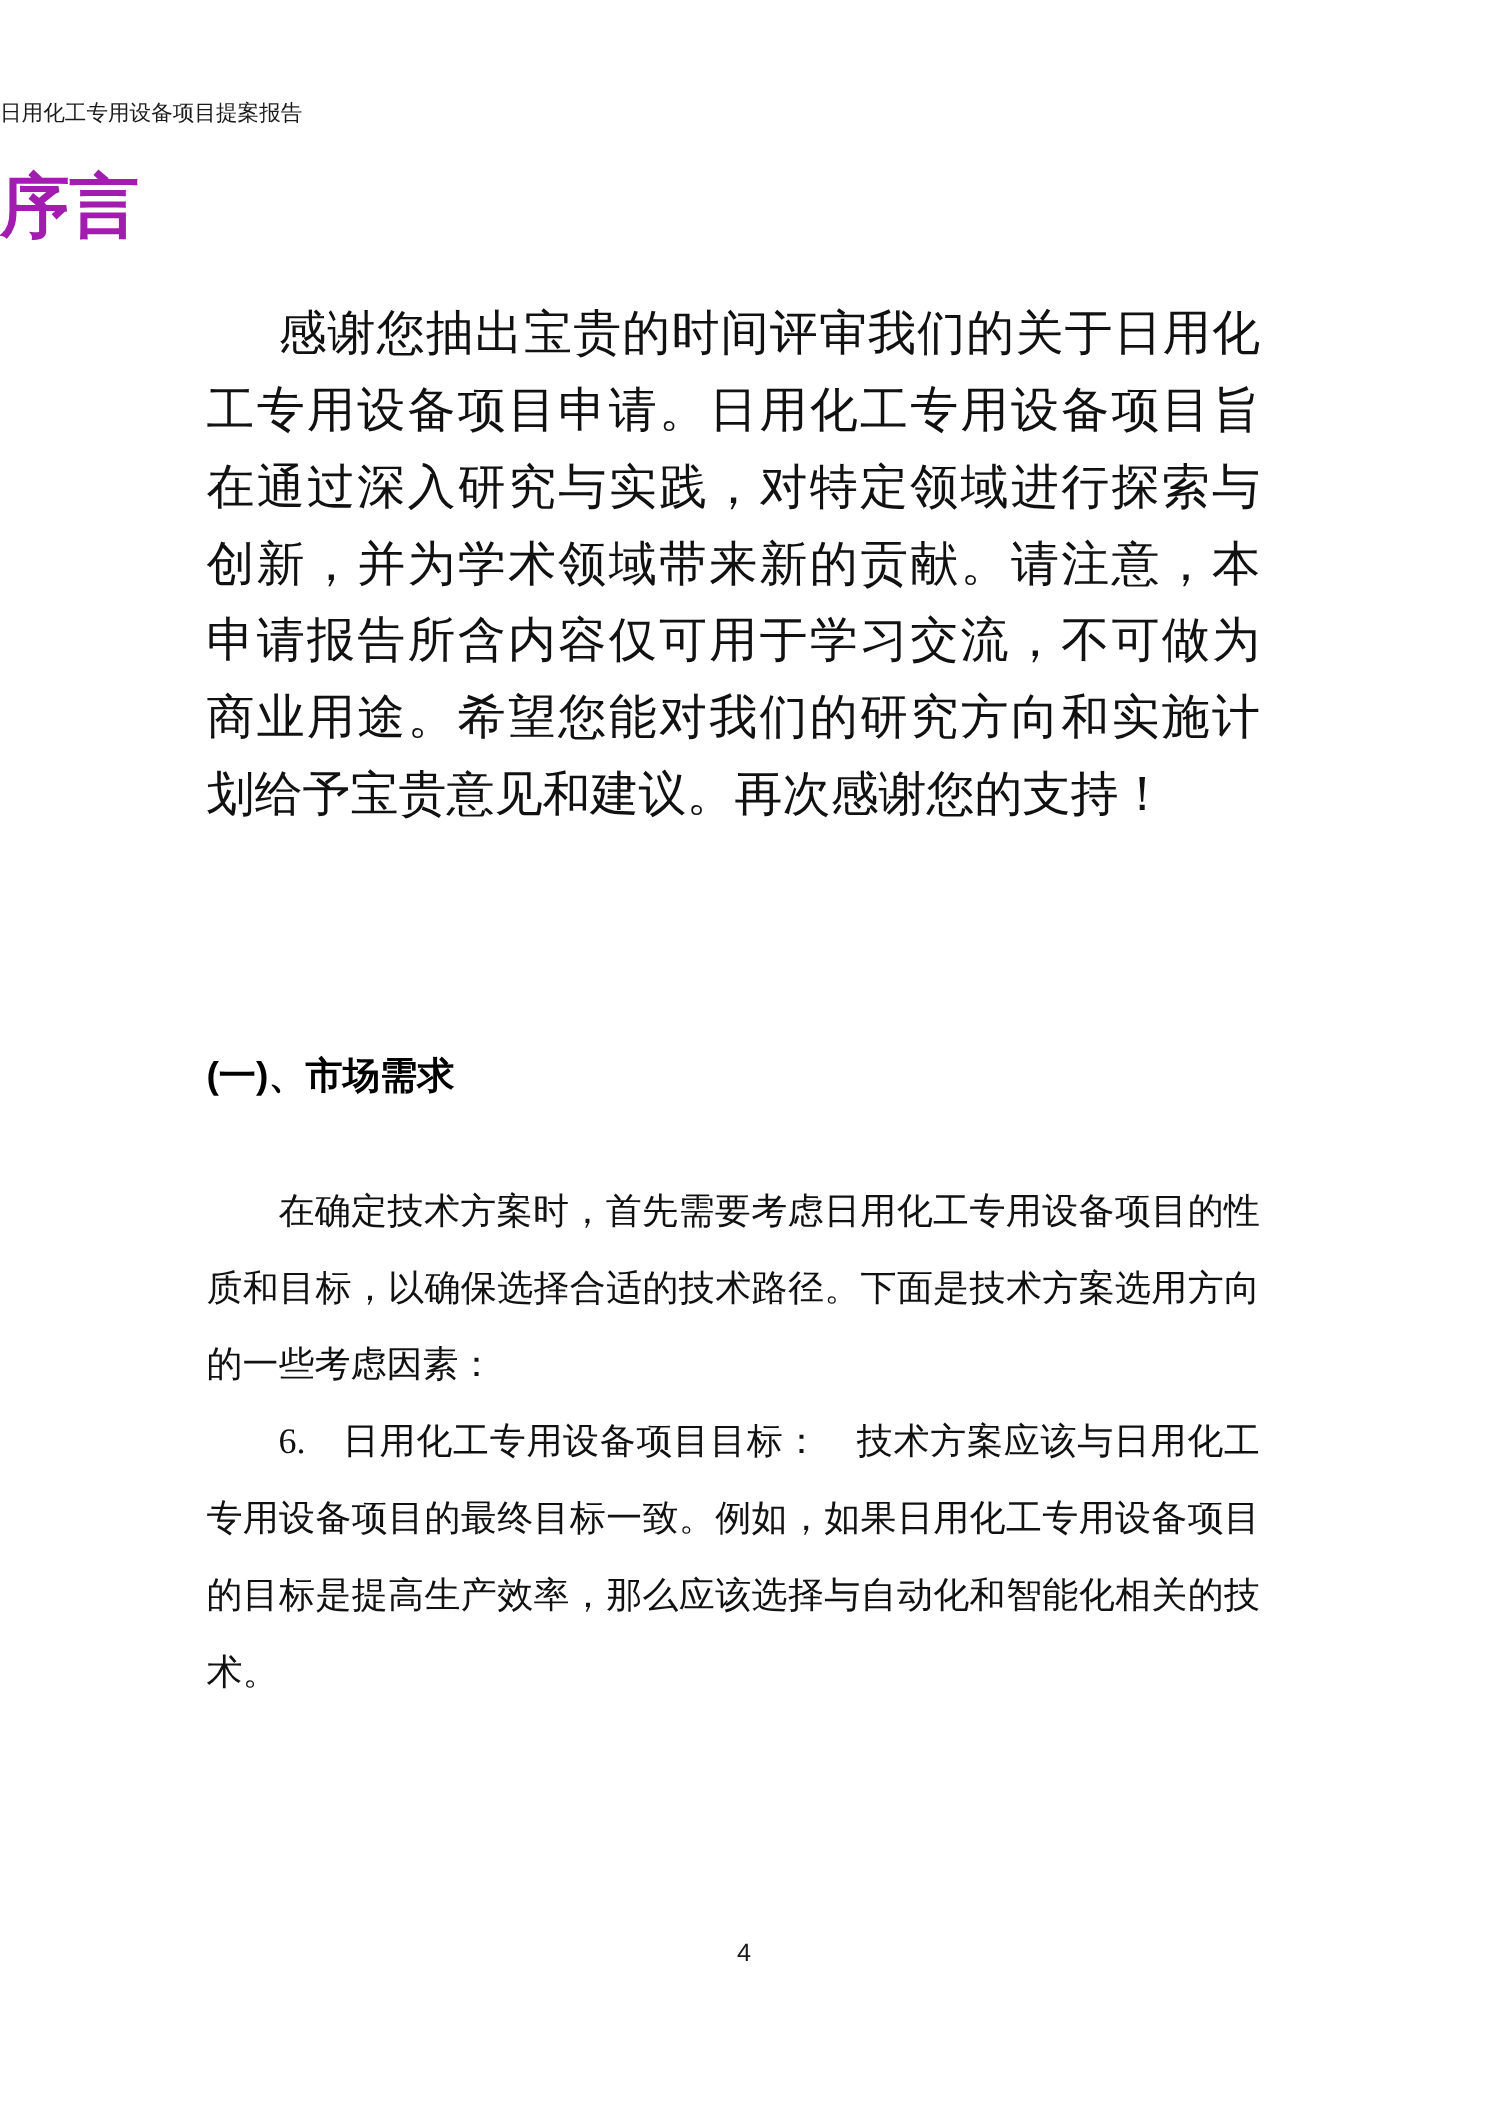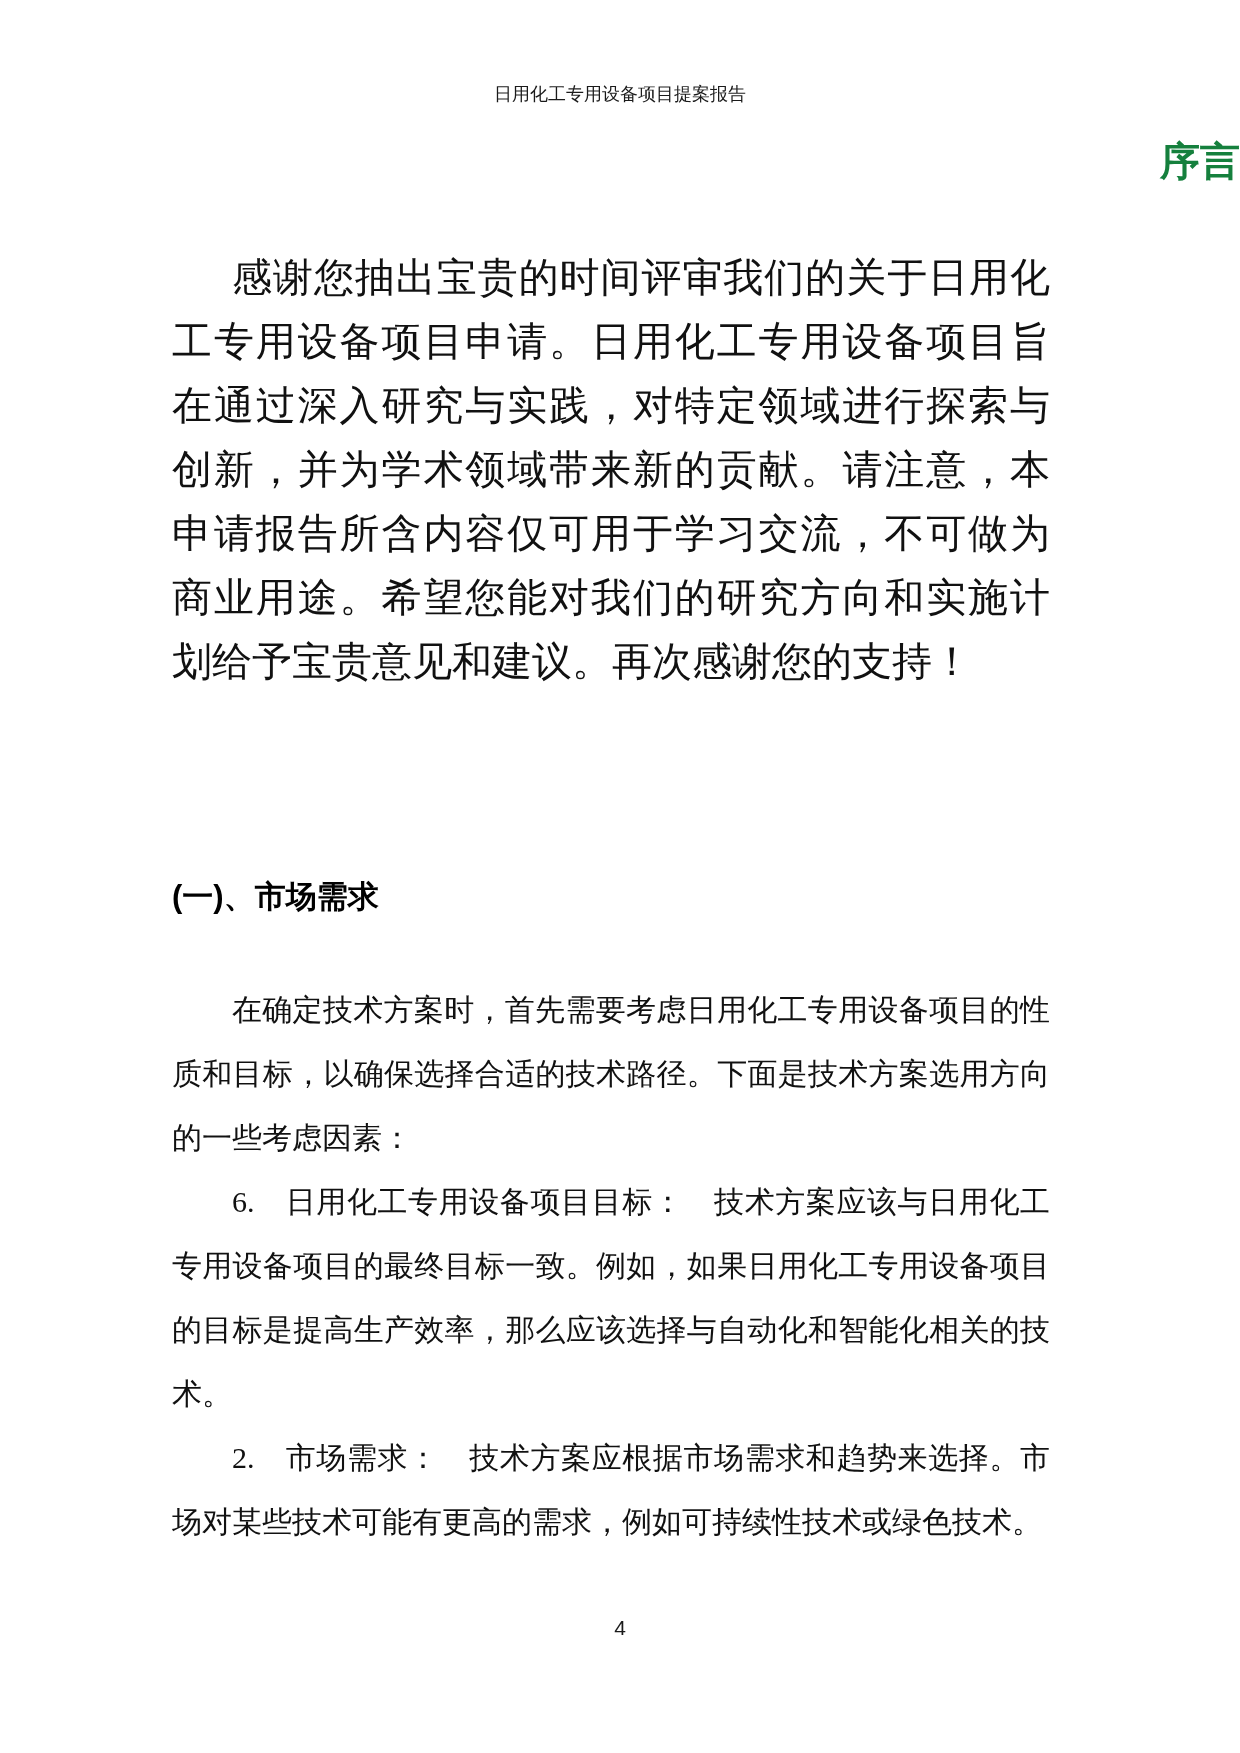--- a/index.html
+++ b/index.html
@@ -14,35 +14,34 @@
     background: #ffffff;
     color: #000000;
     font-family: "Liberation Serif", serif;
     overflow: hidden;
   }
   .running-header {
     position: absolute;
     top: 82px;
     left: 0;
     width: 100%;
-    text-align: center;
     font-size: 18px;
     color: #1a1a1a;
     font-family: "Liberation Serif", serif;
   }
   .doc-title {
     position: absolute;
     top: 134px;
     left: 0;
     width: 100%;
-    text-align: right;
-    font-size: 40px;
+    text-align: left;
+    font-size: 58px;
     font-weight: 700;
     font-family: "Liberation Sans", sans-serif;
-    color: #15803d;
+    color: #a21caf;
     margin: 0;
   }
   .preface-body {
     position: absolute;
     top: 246px;
     left: 172px;
     width: 878px;
     font-size: 40px;
     line-height: 64px;
     text-align: justify;
@@ -113,18 +112,17 @@
   <h1 class="doc-title">序言</h1>
 
   <p class="preface-body">感谢您抽出宝贵的时间评审我们的关于日用化工专用设备项目申请。日用化工专用设备项目旨在通过深入研究与实践，对特定领域进行探索与创新，并为学术领域带来新的贡献。请注意，本申请报告所含内容仅可用于学习交流，不可做为商业用途。希望您能对我们的研究方向和实施计划给予宝贵意见和建议。再次感谢您的支持！</p>
 
 
   <h3 class="h2-heading">(一)、市场需求</h3>
 
   <div class="section-body">
     <p>在确定技术方案时，首先需要考虑日用化工专用设备项目的性质和目标，以确保选择合适的技术路径。下面是技术方案选用方向的一些考虑因素：</p>
     <p>6.　日用化工专用设备项目目标：　技术方案应该与日用化工专用设备项目的最终目标一致。例如，如果日用化工专用设备项目的目标是提高生产效率，那么应该选择与自动化和智能化相关的技术。</p>
-    <p>2.　市场需求：　技术方案应根据市场需求和趋势来选择。市场对某些技术可能有更高的需求，例如可持续性技术或绿色技术。</p>
   </div>
 
   <div class="page-number">4</div>
 
 </div>
 
 </body></html>

